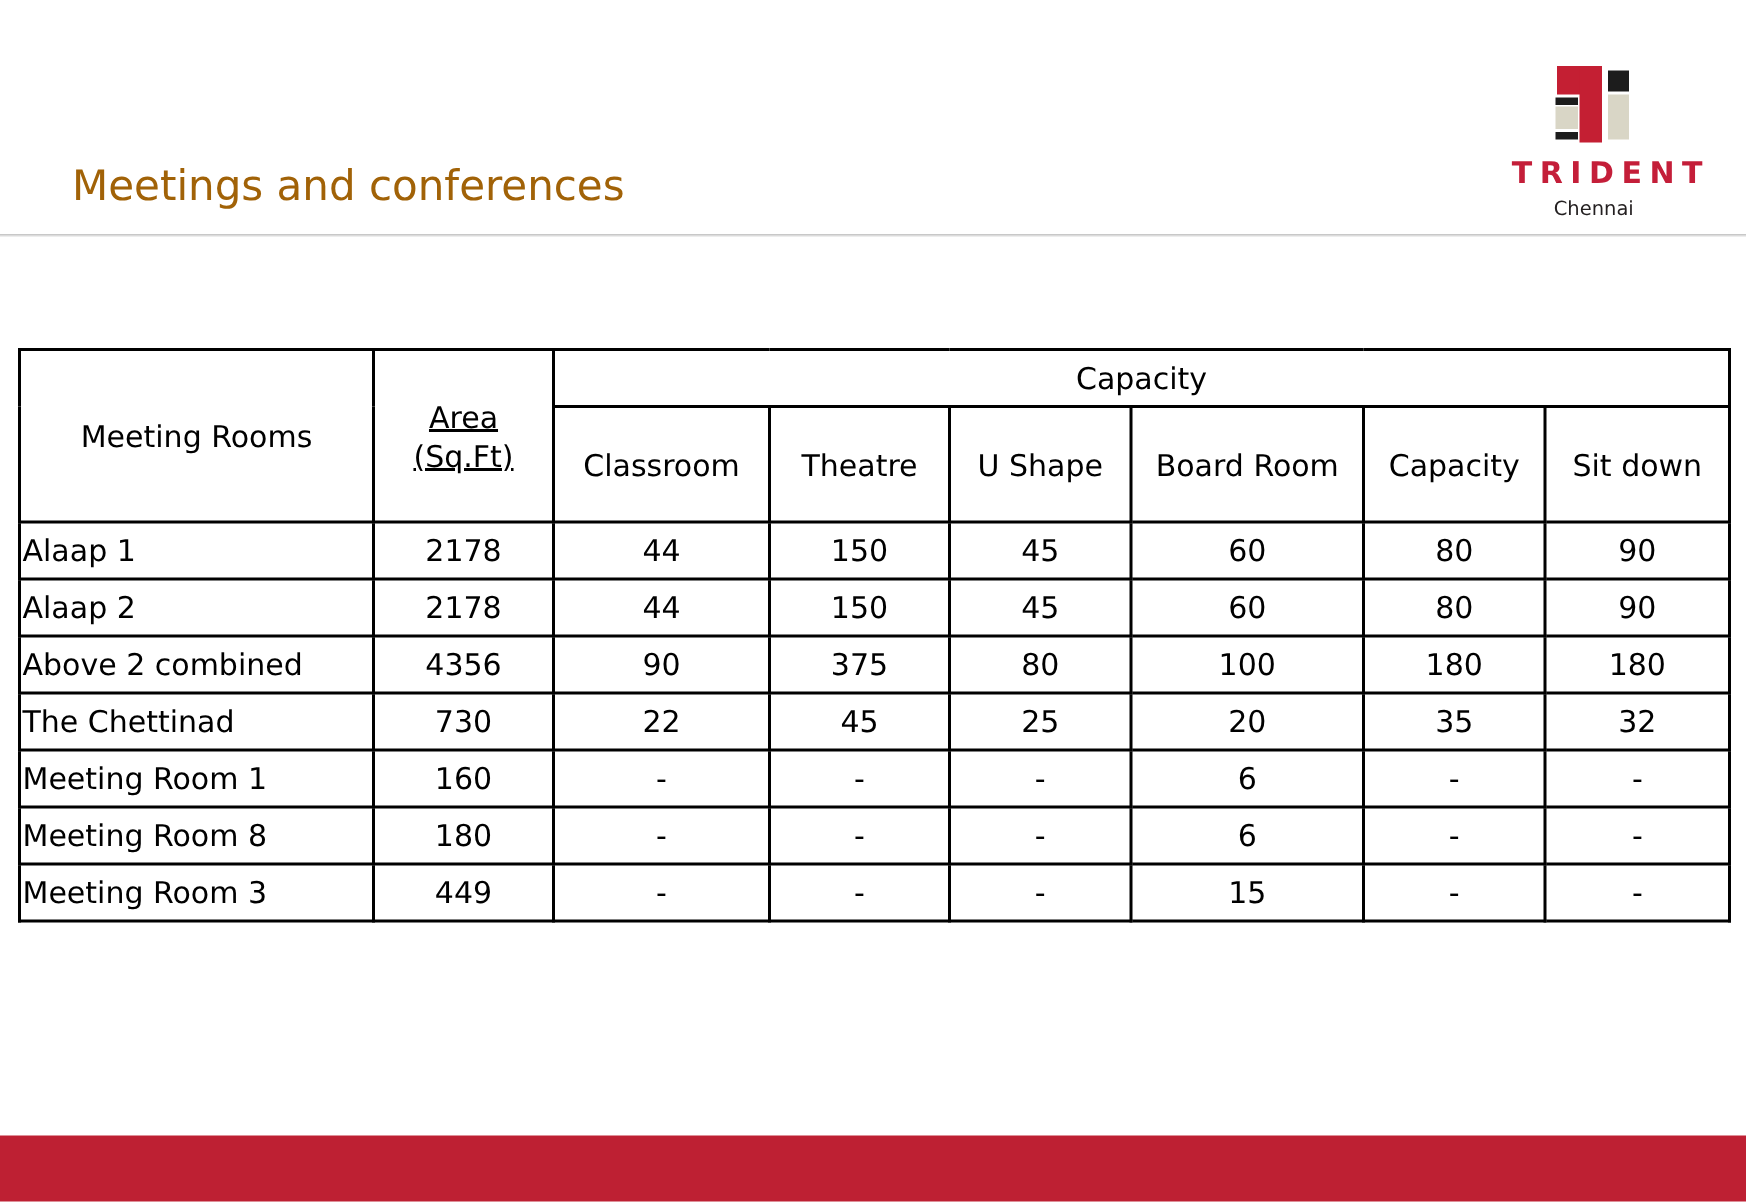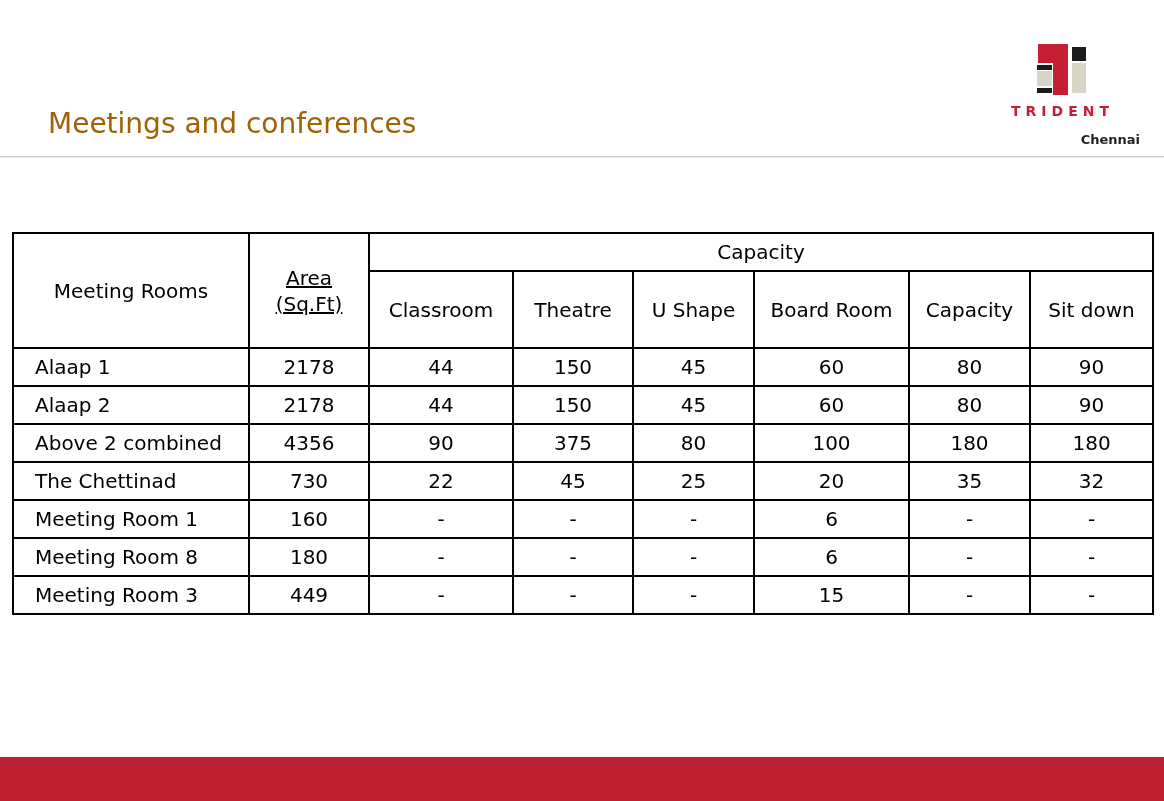--- a/index.html
+++ b/index.html
@@ -46,35 +46,35 @@
   .blk-black-tr  { left: 35px; top: 3px;  width: 14px; height: 14px; background: #1c1c1c; }
   .blk-beige-r   { left: 35px; top: 19px; width: 14px; height: 30px; background: #d9d6c6; }
   .blk-black-l1  { left: 0;    top: 21px; width: 15px; height: 5px;  background: #1c1c1c; }
   .blk-beige-l   { left: 0;    top: 27px; width: 15px; height: 15px; background: #d9d6c6; }
   .blk-black-l2  { left: 0;    top: 44px; width: 15px; height: 5px;  background: #1c1c1c; }
   .logo-brand {
     position: absolute;
     left: 0;
     top: 63px;
     width: 155px;
-    text-align: center;
-    font-size: 14px;
+    text-align: right;
+    font-size: 20px;
     font-weight: bold;
     letter-spacing: 5px;
     color: #c41e39;
     white-space: nowrap;
   }
   .logo-city {
     position: absolute;
     left: 0;
     top: 92px;
     width: 155px;
-    text-align: right;
+    text-align: center;
     font-size: 13px;
-    font-weight: bold;
+    font-weight: normal;
     color: #231f20;
   }
 
   
   .rooms-table {
     position: absolute;
     left: 12px;
     top: 232px;
     width: 1140px;
     border-collapse: collapse;
@@ -87,21 +87,21 @@
     text-align: center;
     vertical-align: middle;
     font-weight: normal;
     overflow: hidden;
   }
   .rooms-table thead tr.capacity-row th { height: 38px; }
   .rooms-table thead tr.subhead-row th { height: 77px; }
   .rooms-table tbody td { height: 38px; }
   .rooms-table td.name {
     text-align: left;
-    padding-left: 21px;
+    padding-left: 1px;
   }
   .area-head { white-space: pre-line; line-height: 1.3; text-decoration: underline; }
 
   
   .footer-bar {
     position: absolute;
     left: 0;
     bottom: 0;
     width: 1164px;
     height: 44px;

